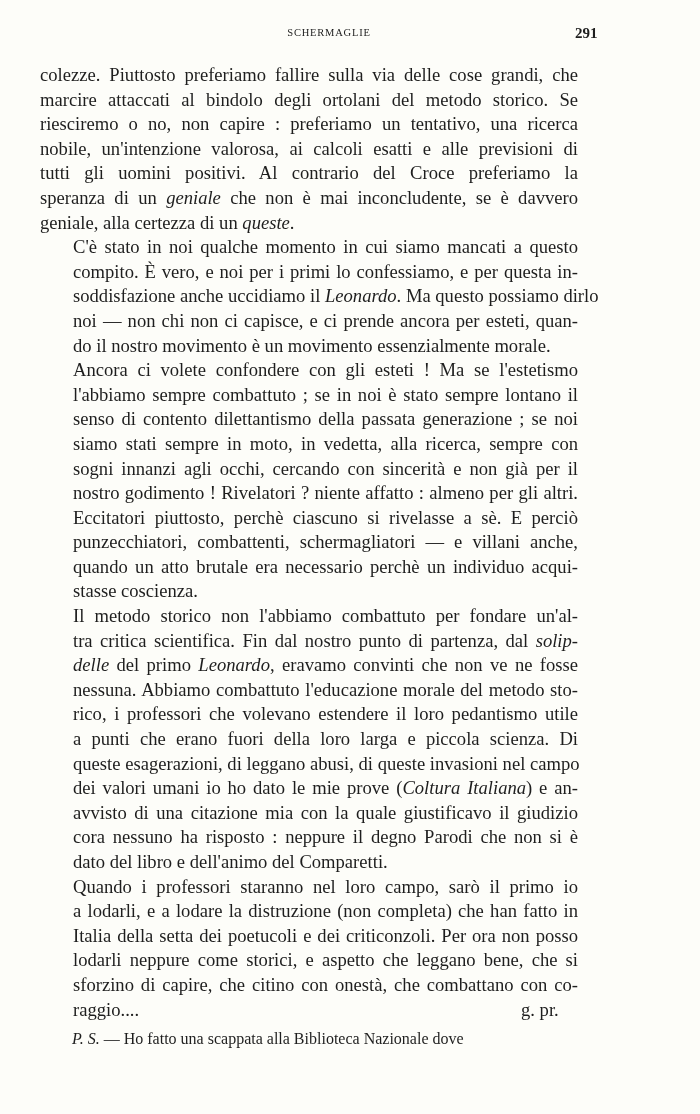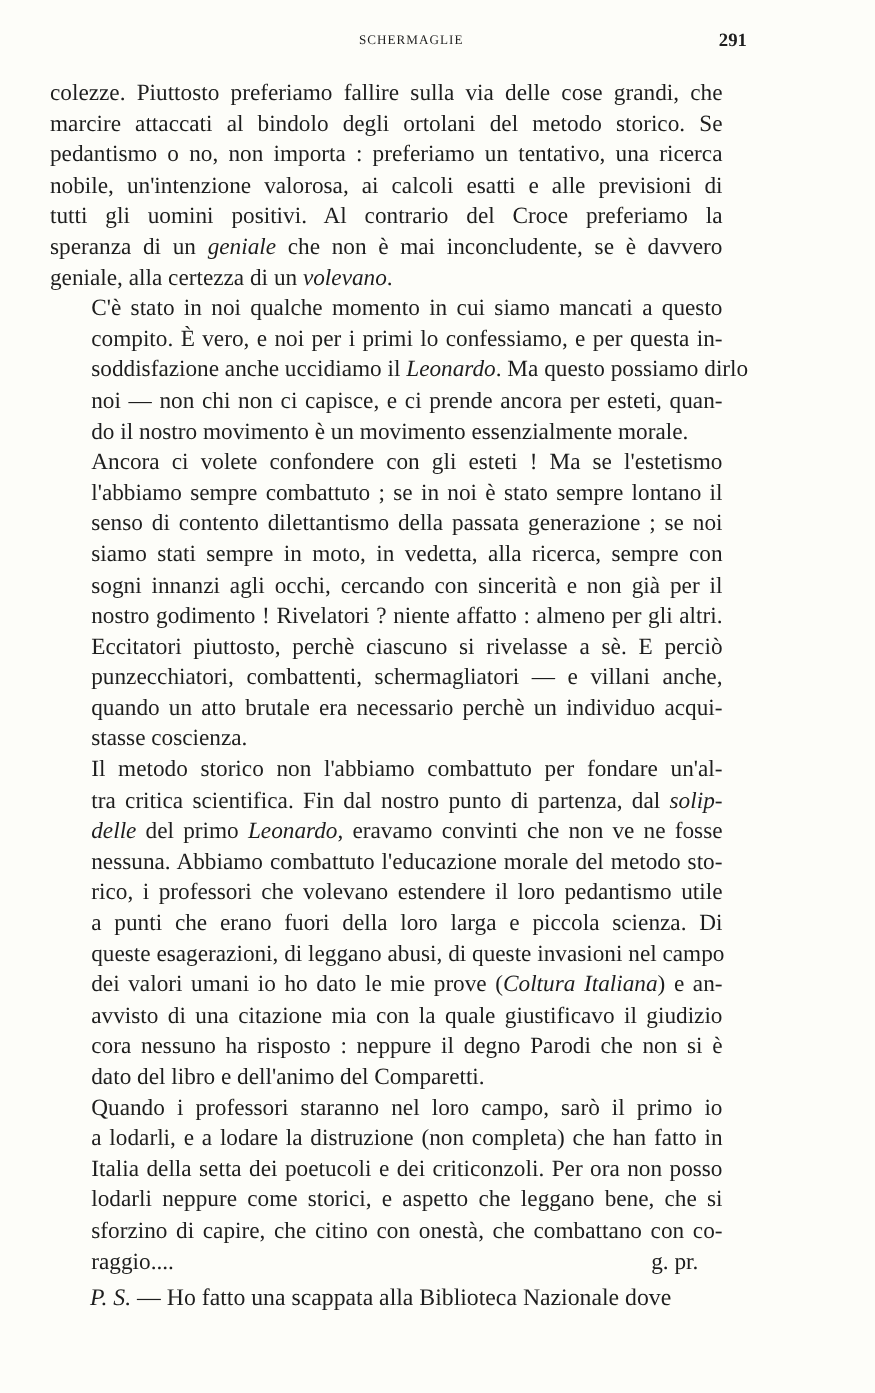--- a/index.html
+++ b/index.html
@@ -26,41 +26,41 @@
   }
   .body-text p { margin: 0; text-align: justify; text-align-last: left; }
   .body-text p.indent { text-indent: 33px; }
   .line { display: block; text-align: justify; text-align-last: justify; white-space: nowrap; }
   .line.last { text-align-last: left; }
   .line span { white-space: normal; }
   em { font-style: italic; }
   .signature-row { position: relative; display: block; }
   .signature { position: absolute; left: 448px; top: 0; }
   .ps { position: absolute; left: 72px; top: 1027px; width: 506px;
-        font-size: 19px; line-height: 24.6px; white-space: nowrap; }
+        font-size: 16px; line-height: 24.6px; white-space: nowrap; }
   .ps-label { font-style: italic; }
 </style>
 </head>
 <body>
 
 <div class="page">
   <div class="running-head">
     <span class="running-title">SCHERMAGLIE</span>
     <span class="page-number">291</span>
   </div>
 
   <div class="body-text" id="body-text">
       <p class="">
         <span class="line">colezze. Piuttosto preferiamo fallire sulla via delle cose grandi, che</span>
         <span class="line">marcire attaccati al bindolo degli ortolani del metodo storico. Se</span>
-        <span class="line">pedantismo o no, non importa : preferiamo un tentativo, una ricerca</span>
+        <span class="line">riesciremo o no, non capire : preferiamo un tentativo, una ricerca</span>
         <span class="line">nobile, un'intenzione valorosa, ai calcoli esatti e alle previsioni di</span>
         <span class="line">tutti gli uomini positivi. Al contrario del Croce preferiamo la</span>
         <span class="line">speranza di un <em>geniale</em> che non è mai inconcludente, se è davvero</span>
-        <span class="line last">geniale, alla certezza di un <em>volevano</em>.</span>
+        <span class="line last">geniale, alla certezza di un <em>queste</em>.</span>
       </p>
       <p class="indent">
         <span class="line" style="text-indent: 33px;">C'è stato in noi qualche momento in cui siamo mancati a questo</span>
         <span class="line">compito. È vero, e noi per i primi lo confessiamo, e per questa in-</span>
         <span class="line">soddisfazione anche uccidiamo il <em>Leonardo</em>. Ma questo possiamo dirlo</span>
         <span class="line">noi — non chi non ci capisce, e ci prende ancora per esteti, quan-</span>
         <span class="line last">do il nostro movimento è un movimento essenzialmente morale.</span>
       </p>
       <p class="indent">
         <span class="line" style="text-indent: 33px;">Ancora ci volete confondere con gli esteti ! Ma se l'estetismo</span>

